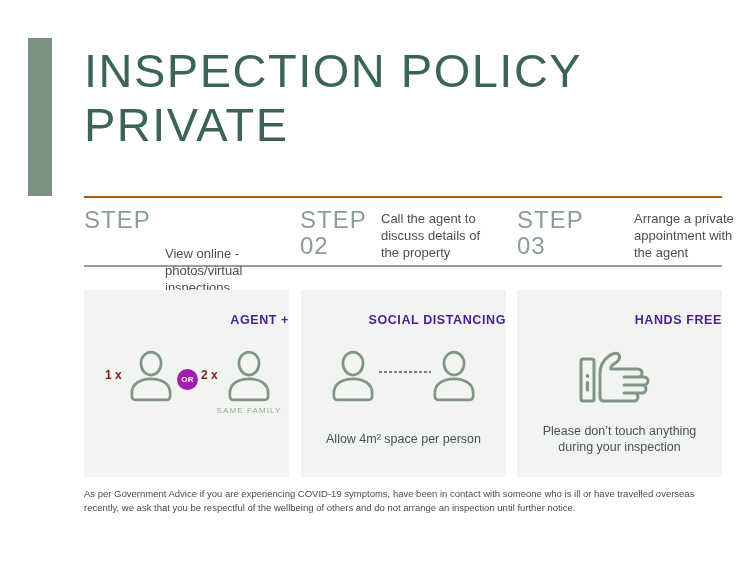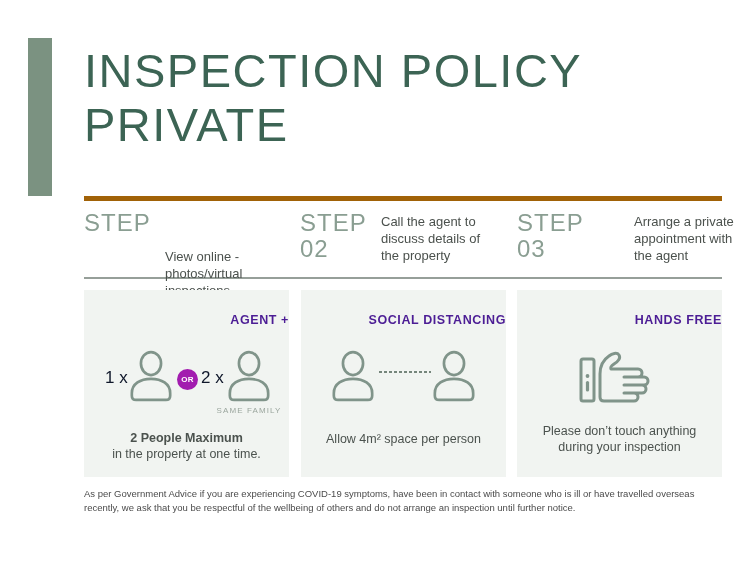--- a/index.html
+++ b/index.html
@@ -8,40 +8,40 @@
     position:relative; width:750px; height:563px; background:#ffffff;
     font-family:"Liberation Sans","DejaVu Sans",sans-serif; overflow:hidden;
   }
   .green-bar { position:absolute; left:28px; top:38px; width:24px; height:158px; background:#7b9281; }
 
   .title { position:absolute; left:84px; top:44px; font-weight:400; color:#3c6454;
            font-size:47px; line-height:54px; letter-spacing:1.5px; }
   .title span { display:block; }
 
   
-  .steps { position:absolute; left:84px; top:196px; width:638px; height:83px;
-           border-top:5px solid #a16207; border-bottom:2px solid #969f99; }
+  .steps { position:absolute; left:84px; top:196px; width:638px; height:71px;
+           border-top:2px solid #a16207; border-bottom:2px solid #969f99; }
   .step-label { position:absolute; top:9px; font-size:24px; line-height:26px;
                 color:#8a9e92; letter-spacing:1px; font-weight:500; }
   .step-label span { display:block; }
   .sl-1 { left:0; } .sl-2 { left:216px; } .sl-3 { left:433px; }
   .step-desc { position:absolute; top:12px; width:118px; font-size:13px; line-height:17px; color:#4b514d; }
   .sd-1 { left:81px;margin-top:35px; } .sd-2 { left:297px; } .sd-3 { left:514px;margin-left:36px; }
 
   
   .card { position:absolute; top:290px; width:205px; height:187px; background:#f1f4f1; }
   .card-1 { left:84px; } .card-2 { left:301px; } .card-3 { left:517px; }
   .card-heading { position:absolute; top:23px; left:0; width:100%; text-align:right;
                   font-size:12.5px; font-weight:700; color:#4c1d95; letter-spacing:0.6px; }
 
   .person { position:absolute; width:46px; height:52px; color:#80948a; }
   .p1 { left:44px; top:60px; } .p2 { left:142px; top:60px; }
   .p3 { left:29px;  top:60px; } .p4 { left:130px; top:60px; }
 
-  .x-label { position:absolute; font-size:17px; color:#0f172a; }
+  .x-label { position:absolute; font-size:12px; color:#7f1d1d;font-weight:bold; }
   .x-one { left:21px; top:78px; } .x-two { left:117px; top:78px; }
 
   .or-badge { position:absolute; left:93px; top:79px; width:21px; height:21px; border-radius:50%;
               background:#a21caf; color:#ffffff; font-size:8px; font-weight:700;
               display:flex; align-items:center; justify-content:center; letter-spacing:0.3px; }
 
   .same-family { position:absolute; left:118px; top:116px; width:94px; text-align:center;
                  font-size:8px; letter-spacing:1.1px; color:#9ba69e; }
 
   .card-caption { position:absolute; left:0; width:100%; text-align:center;
@@ -104,24 +104,20 @@
     <div class="x-label x-one">1 x</div>
     <svg class="person p1">
         <use href="#person-symbol"></use>
       </svg>
     <div class="or-badge">OR</div>
     <div class="x-label x-two">2 x</div>
     <svg class="person p2">
         <use href="#person-symbol"></use>
       </svg>
     <div class="same-family">SAME FAMILY</div>
-    <div class="card-caption cap-1">
-      <span class="bold">2 People Maximum</span>
-      <span>in the property at one time.</span>
-    </div>
   </div>
 
   <div class="card card-2">
     <div class="card-heading">SOCIAL DISTANCING</div>
     <svg class="person p3">
         <use href="#person-symbol"></use>
       </svg>
     <div class="dots"></div>
     <svg class="person p4">
         <use href="#person-symbol"></use>

